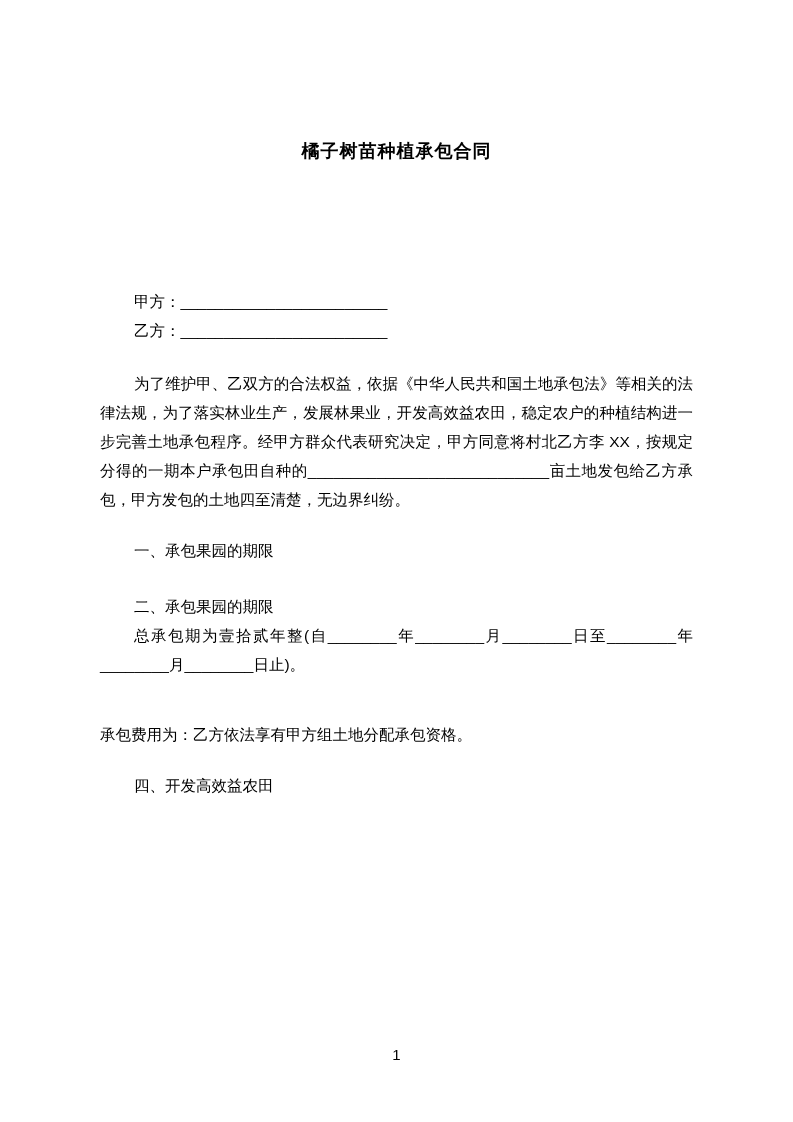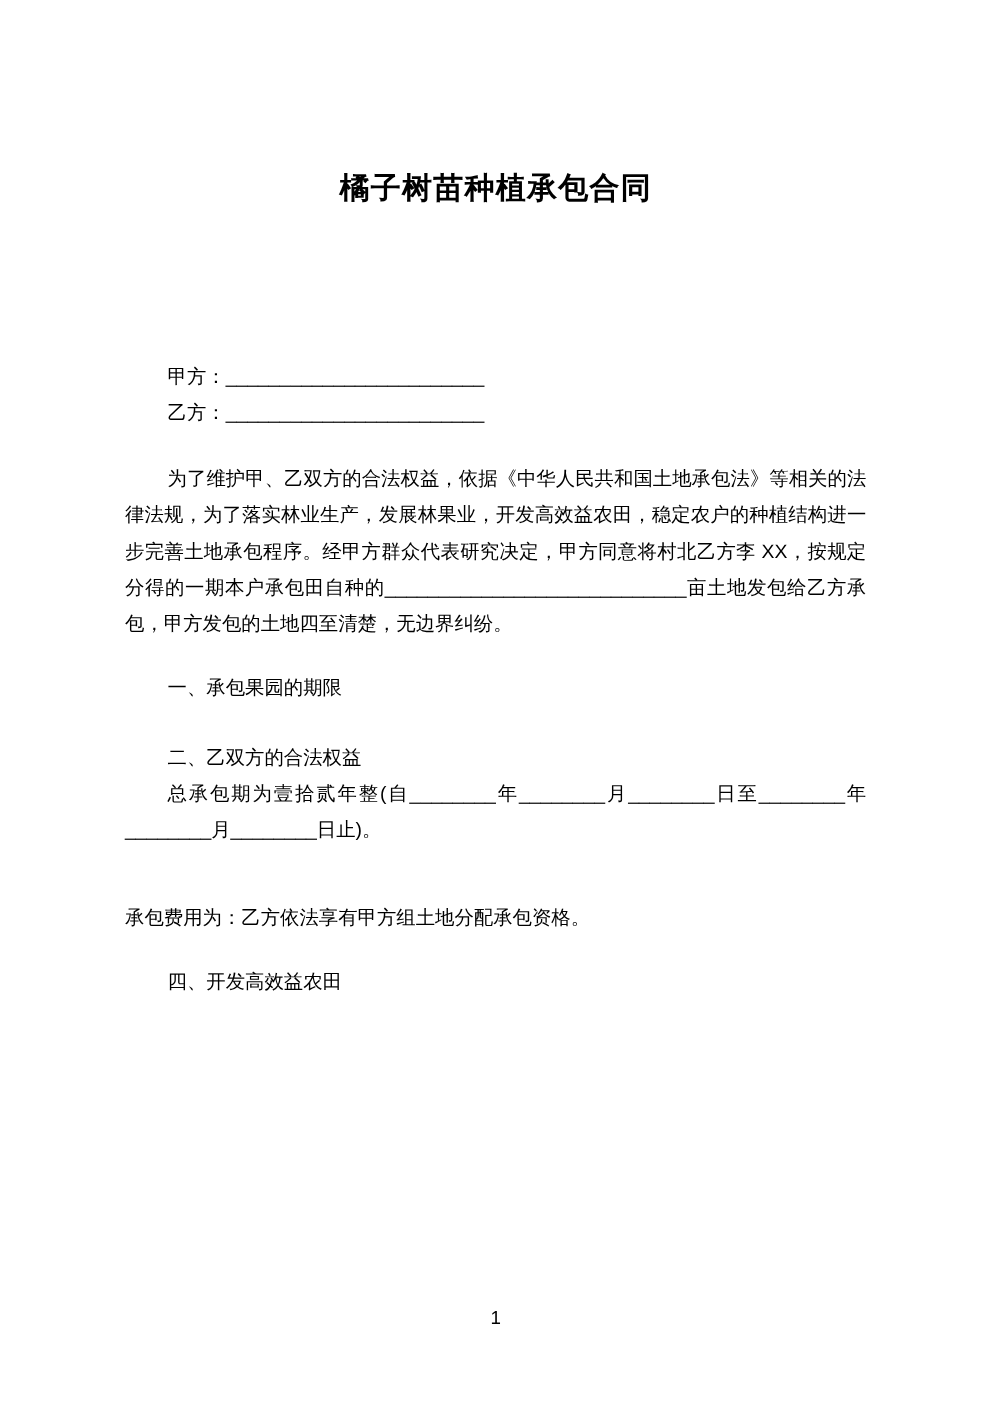--- a/index.html
+++ b/index.html
@@ -20,21 +20,21 @@
     font-size: 15.5px;
     line-height: 29px;
   }
   .content {
     padding: 0 100px;
   }
   .doc-title {
     margin: 0;
     padding-top: 136px;
     text-align: center;
-    font-size: 24px;
+    font-size: 18px;
     font-weight: bold;
     line-height: 30px;
     letter-spacing: 1px;
   }
   p {
     margin: 0;
     text-align: justify;
   }
   .indent { text-indent: 2.2em; }
   .party-line-a { margin-top: 121px; }
@@ -67,21 +67,21 @@
 
     <p class="party-line-a indent"><span>甲方：</span><span class="blank">________________________</span></p>
 
     <p class="party-line-b indent"><span>乙方：</span><span class="blank">________________________</span></p>
 
     <p class="preamble indent">为了维护甲、乙双方的合法权益，依据《中华人民共和国土地承包法》等相关的法律法规，为了落实林业生产，发展林果业，开发高效益农田，稳定农户的种植结构进一步完善土地承包程序。经甲方群众代表研究决定，甲方同意将村北乙方李 XX，按规定分得的一期本户承包田自种的____________________________亩土地发包给乙方承包，甲方发包的土地四至清楚，无边界纠纷。</p>
 
     <p class="s1-heading indent">一、承包果园的期限</p>
 
 
-    <p class="s2-heading indent">二、乙双方的合法权益</p>
+    <p class="s2-heading indent">二、承包果园的期限</p>
 
     <p class="s2-body indent">总承包期为壹拾贰年整(自________年________月________日至________年________月________日止)。</p>
 
 
     <p class="s3-body">承包费用为：乙方依法享有甲方组土地分配承包资格。</p>
 
     <p class="s4-heading indent">四、开发高效益农田</p>
 
   </div>
 

